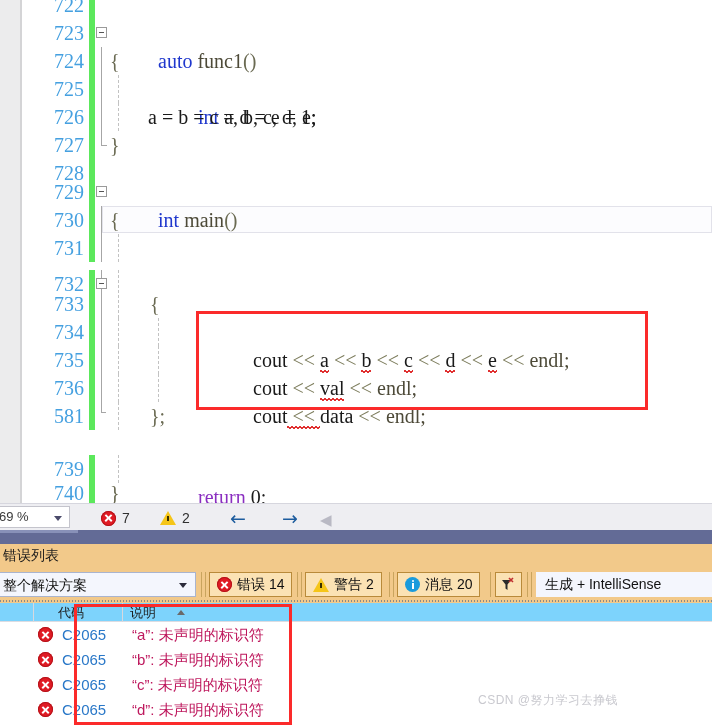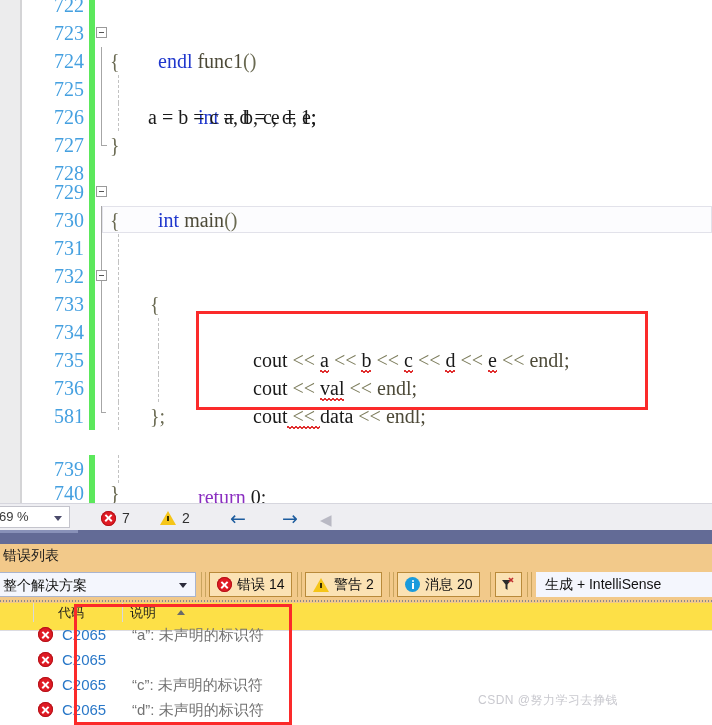--- a/index.html
+++ b/index.html
@@ -121,29 +121,29 @@
   .ico-clearfilter{position:absolute;left:4px;top:4px;width:18px;height:16px;}
 
   .buildcombo{position:absolute;top:1px;height:25px;background:#f4f6fd;display:flex;align-items:center;padding:0 9px;}
   .buildcombo .bl{font-size:14px;color:#111;white-space:nowrap;}
 
   .dotline{position:absolute;left:0;top:56px;width:712px;height:2px;
     background-image:linear-gradient(90deg,#8a8a8a 50%,transparent 50%);background-size:3px 2px;}
 
   
   .errtable{position:absolute;left:0;top:59px;width:712px;height:122px;background:#ffffff;}
-  .th-row{position:absolute;left:0;top:0;width:712px;height:28px;background:#fde047;border-bottom:1px solid #dcdce2;box-sizing:border-box;}
+  .th-row{position:absolute;left:0;top:0;width:712px;height:19px;background:#7dd3fc;border-bottom:1px solid #dcdce2;box-sizing:border-box;}
   .th{position:absolute;top:1px;font-size:13px;color:#1b1b1b;}
   .th-div{position:absolute;top:0;width:1px;height:19px;background:#d8d8de;}
   .sortcaret{position:absolute;width:0;height:0;border-left:4px solid transparent;border-right:4px solid transparent;border-bottom:5px solid #6a6a6a;}
 
   .tr{position:absolute;left:0;width:576px;height:25px;}
   .tr .ic{position:absolute;left:38px;top:4px;}
   .tr .code{position:absolute;left:62px;top:3px;font-size:15px;color:#2a78c8;}
-  .tr .desc{position:absolute;left:132px;top:3px;font-size:15px;color:#737373;white-space:nowrap;}
+  .tr .desc{position:absolute;left:132px;top:3px;font-size:15px;color:#be185d;white-space:nowrap;}
 
   .redbox2{position:absolute;left:74px;top:604px;width:218px;height:121px;border:3px solid #fb2a2a;box-sizing:border-box;}
 
   .watermark{position:absolute;left:478px;top:692px;font-size:12px;color:#c9c9cf;letter-spacing:0.5px;}
 </style>
 </head>
 <body>
 
 <div id="root">
 
@@ -158,21 +158,21 @@
       <div class="row" style="top:-9px">
         <div class="lineno">722</div>
         <div class="changebar"></div>
       </div>
 
       <div class="row" style="top:19px">
         <div class="lineno">723</div>
         <div class="changebar"></div>
         <div class="outline-box" style="left:96px;top:8px"></div>
         <div class="codetext" style="left:108px">
-          <span class="kw">endl</span><span class="pl"> </span><span class="fn">func1</span><span class="op">()</span>
+          <span class="kw">auto</span><span class="pl"> </span><span class="fn">func1</span><span class="op">()</span>
         </div>
       </div>
 
       <div class="row" style="top:47px">
         <div class="lineno">724</div>
         <div class="changebar"></div>
         <div class="vline" style="left:101px;top:0px;height:28px"></div>
         <div class="codetext" style="left:110px"><span class="op">{</span></div>
       </div>
 
@@ -223,21 +223,21 @@
         <div class="codetext" style="left:110px"><span class="op">{</span></div>
       </div>
 
       <div class="row" style="top:234px">
         <div class="lineno">731</div>
         <div class="changebar"></div>
         <div class="vline" style="left:101px;top:0;height:28px"></div>
         <div class="vline dotted" style="left:118px;top:0;height:28px"></div>
       </div>
 
-      <div class="row" style="top:262px">
+      <div class="row" style="top:270px">
         <div class="lineno">732</div>
         <div class="changebar"></div>
         <div class="vline" style="left:101px;top:0;height:28px"></div>
         <div class="outline-box" style="left:96px;top:8px"></div>
         <div class="vline dotted" style="left:118px;top:0;height:28px"></div>
       </div>
 
       <div class="row" style="top:290px">
         <div class="lineno">733</div>
         <div class="changebar"></div>
@@ -401,20 +401,21 @@
           </div>
         <div class="code">C2065</div>
         <div class="desc">“a”: 未声明的标识符</div>
       </div>
 
       <div class="tr" style="top:45px">
         <div class="ic">
             <div class="ico-err"></div>
           </div>
         <div class="code">C2065</div>
+        <div class="desc">“b”: 未声明的标识符</div>
       </div>
 
       <div class="tr" style="top:70px">
         <div class="ic">
             <div class="ico-err"></div>
           </div>
         <div class="code">C2065</div>
         <div class="desc">“c”: 未声明的标识符</div>
       </div>
 

